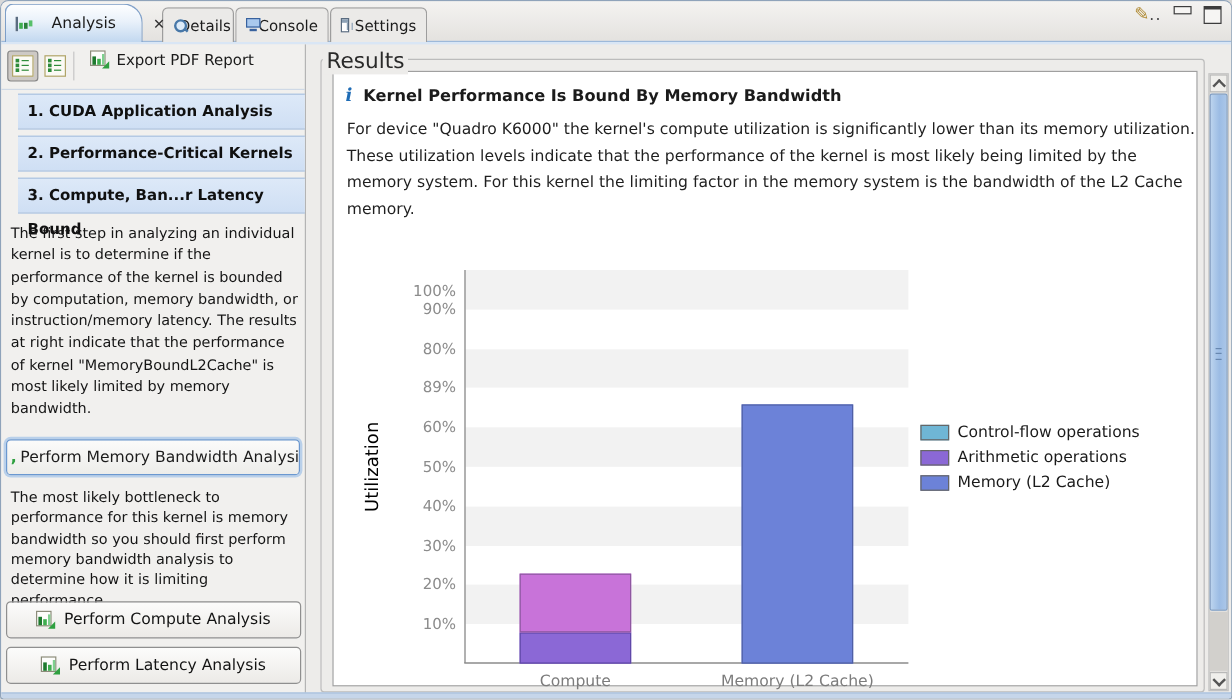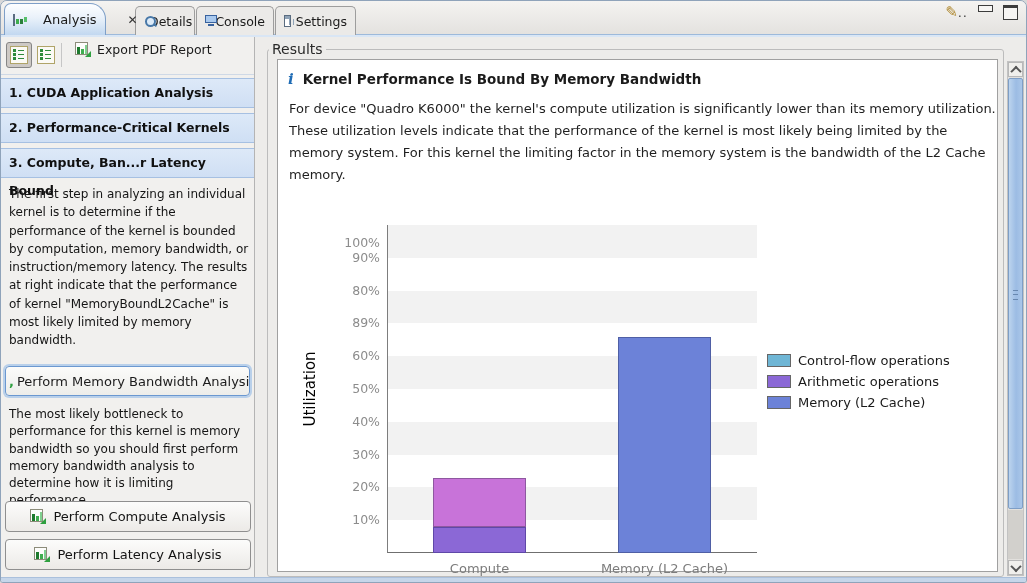--- a/index.html
+++ b/index.html
@@ -56,39 +56,39 @@
   #export-btn{position:absolute;left:68px;top:5px;height:26px;display:flex;align-items:flex-start;gap:6px;
        font-size:12.5px;color:#1a1a1a;padding:0 6px;}
   
   .chart-ic{width:16px;height:15px;position:relative;display:inline-block;}
   .chart-ic .frame{position:absolute;left:0;top:0;width:13px;height:13px;border:1px solid #8c8c7a;background:#fdfdfb;box-sizing:border-box;}
   .chart-ic .b1{position:absolute;left:2px;bottom:3px;width:3px;height:7px;background:#1e7a2e;}
   .chart-ic .b2{position:absolute;left:6px;bottom:3px;width:3px;height:5px;background:#3fae4f;}
   .chart-ic .b3{position:absolute;left:10px;bottom:3px;width:2px;height:9px;background:#7fd08f;}
   .chart-ic .arw{position:absolute;right:0;bottom:0;width:0;height:0;border-left:6px solid transparent;
        border-bottom:6px solid #2fa040;}
-  #steps{position:absolute;left:0;top:41px;right:0;}
+  #steps{position:absolute;left:0;top:41px;right:0;padding-left:14px;}
   .step{height:28px;line-height:28px;background:linear-gradient(#dde9f8,#cfdff4);
        border-top:1px solid #a6c0e2;border-bottom:1px solid #a6c0e2;margin-bottom:5px;
        font-weight:bold;font-size:12.5px;color:#101010;padding-left:8px;}
   #intro{position:absolute;left:8px;top:148px;width:240px;font-size:12px;line-height:18.3px;color:#151515;}
   #bw-btn{position:absolute;left:4px;top:329px;width:245px;height:30px;box-sizing:border-box;
        border:1px solid #6b98d0;box-shadow:0 0 0 2px #b9d0ea;border-radius:4px;
        background:linear-gradient(#fbfbfa,#ededea);display:flex;align-items:center;overflow:hidden;
        font-size:13px;color:#1c1c1c;padding-left:3px;white-space:nowrap;}
   #bw-btn .clip{color:#2fa040;font-weight:bold;margin-right:3px;}
   #bottleneck{position:absolute;left:8px;top:369px;width:243px;font-size:12px;line-height:17.3px;color:#151515;}
   .big-btn{position:absolute;left:4px;width:246px;height:31px;box-sizing:border-box;border:1px solid #8f8f8f;
        border-radius:4px;background:linear-gradient(#fcfcfb,#eceae7);display:flex;align-items:center;
        justify-content:center;gap:7px;font-size:13px;color:#141414;}
   #compute-btn{top:464px;}
   #latency-btn{top:502px;}
 
   
-  #results-label{position:absolute;left:268px;top:40px;font-size:14px;color:#2a2a2a;
+  #results-label{position:absolute;left:268px;top:40px;font-size:18px;color:#2a2a2a;
        background:#edecea;padding:0 3px;z-index:2;}
   #results-group{position:absolute;left:266px;top:48px;width:737px;height:528px;
        border:1px solid #bcbcbc;border-radius:3px;box-sizing:border-box;}
   #results-panel{position:absolute;left:276px;top:58px;width:721px;height:513px;background:#ffffff;
        border:1px solid #a0a0a0;box-sizing:border-box;}
   #info-row{position:absolute;left:10px;top:10px;display:flex;align-items:baseline;gap:9px;}
   #info-icon{font-family:"DejaVu Serif","Liberation Serif",serif;font-weight:bold;font-style:italic;
        font-size:15px;color:#1f6cb5;}
   #results-title{font-size:13.5px;font-weight:bold;color:#1b1b1b;}
   #results-body{position:absolute;left:11px;top:38px;width:712px;font-size:13px;line-height:22px;color:#1f1f1f;}
@@ -124,21 +124,21 @@
   #sb-gray{position:absolute;left:0;right:0;top:448px;bottom:16px;background:#d2d0cc;}
 
   #bottomstrip{position:absolute;left:0;right:0;bottom:0;height:4px;background:#c6d6ea;border-top:1px solid #aac0dc;}
 </style>
 </head>
 <body>
 
 <div id="window">
 
   <div id="tabbar">
-    <div class="tab active" style="left:3px;width:102px;gap:28px;">
+    <div class="tab active" style="left:3px;width:115px;gap:28px;">
       <span class="icn win-icon bars"></span>
       <span>Analysis</span>
       <span class="close">✕</span>
     </div>
     <div class="tab inactive" style="left:134px;width:60px;">
       <span class="icn mag-icon"></span>
       <span>Details</span>
     </div>
     <div class="tab inactive" style="left:195px;width:78px;">
       <span class="icn mon-icon"></span>

